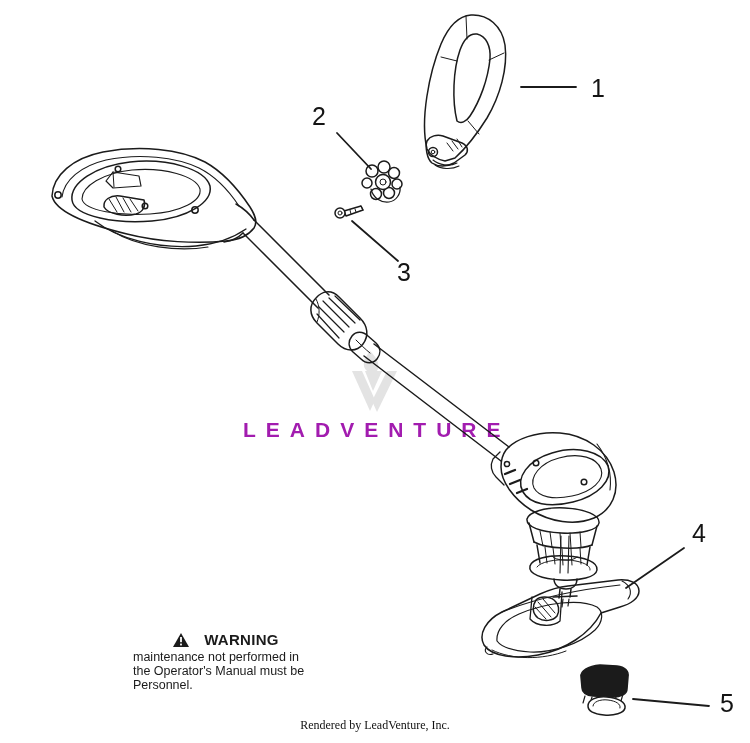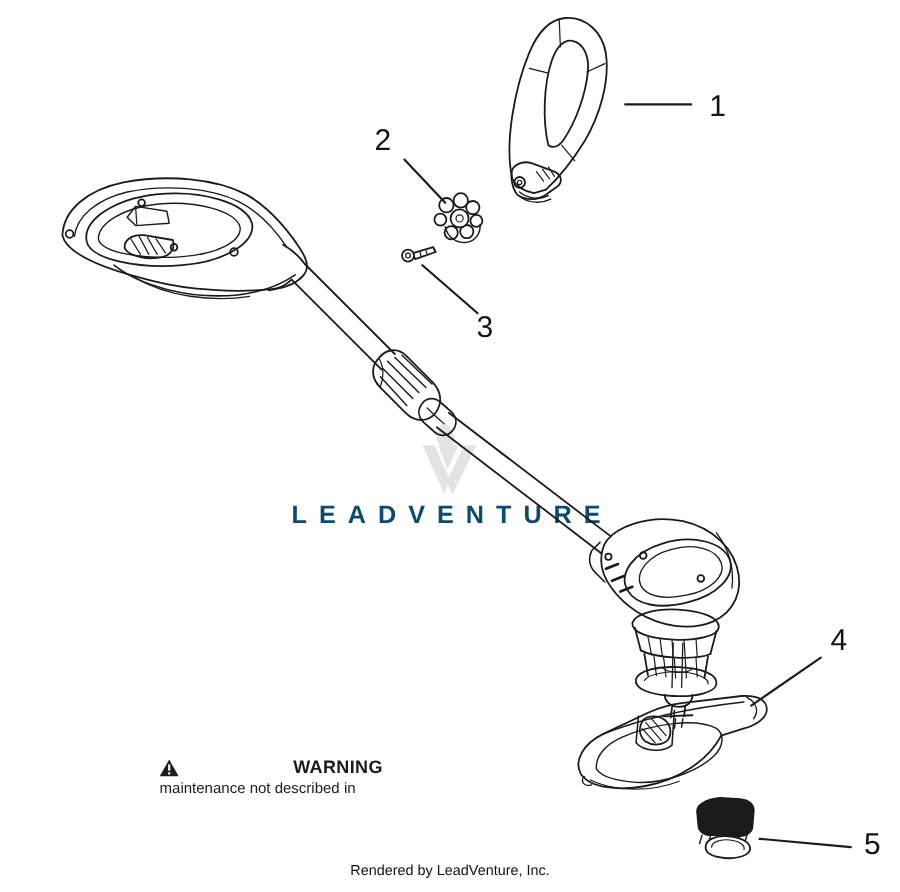--- a/index.html
+++ b/index.html
@@ -4,41 +4,41 @@
 <style>
   html,body { margin:0; padding:0; }
   body {
     width:750px; height:743px; position:relative; overflow:hidden;
     background:#ffffff;
     font-family:"Liberation Sans", sans-serif;
   }
   .watermark-text {
     position:absolute; left:243px; top:418px; z-index:0;
     font-size:21px; font-weight:bold; letter-spacing:10px;
-    color:#0c4a6e; white-space:nowrap; user-select:none;
+    color:#a21caf; white-space:nowrap; user-select:none;
   }
   svg.diagram {
     position:absolute; left:0; top:0; z-index:1;
   }
   .callout-num {
     font-family:"Liberation Sans", sans-serif;
     font-size:25px; fill:#141414;
   }
   .warning {
     position:absolute; left:133px; top:631px; width:186px; z-index:2;
     color:#1b1b1b;
   }
   .warning-head {
-    display:flex; align-items:center; justify-content:space-between; gap:15px;
+    display:flex; align-items:center; justify-content:center; gap:15px;
     font-weight:bold; font-size:15px; letter-spacing:0.3px; margin-bottom:2px;
   }
   .warning-body { font-size:12.5px; line-height:14px; }
   .footer {
     position:absolute; left:0; right:0; top:718px; z-index:2;
-    text-align:center; font-size:12px; color:#111111;
+    text-align:center; font-size:12px; color:#111111;font-family:Liberation Serif, serif;
   }
 </style>
 </head>
 <body>
 
 <div class="watermark-text">LEADVENTURE</div>
 
 <svg class="diagram" width="750" height="743" viewBox="0 0 750 743" xmlns="http://www.w3.org/2000/svg">
 
   <g fill="#e3e3e3" stroke="none">
@@ -192,17 +192,19 @@
 <div class="warning">
   <div class="warning-head">
     <svg width="16" height="14" viewBox="0 0 16 14">
       <path d="M8,0 L16,14 L0,14 Z" fill="#1b1b1b"></path>
       <rect x="7.1" y="4" width="1.8" height="5.2" fill="#ffffff"></rect>
       <rect x="7.1" y="10.6" width="1.8" height="1.8" fill="#ffffff"></rect>
     </svg>
     <span>WARNING</span>
   </div>
   <div class="warning-body">
-    <div>maintenance not described in</div>
+    <div>maintenance not performed in</div>
+    <div>the Operator's Manual must be</div>
+    <div>Personnel.</div>
   </div>
 </div>
 
 <div class="footer">Rendered by LeadVenture, Inc.</div>
 
 </body></html>

